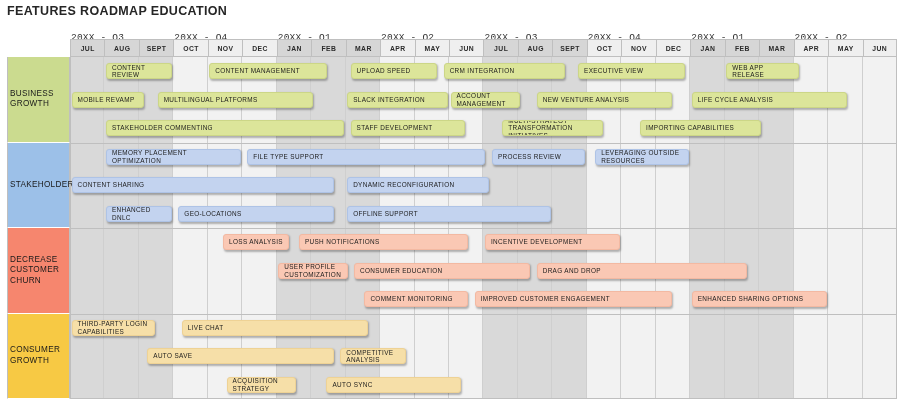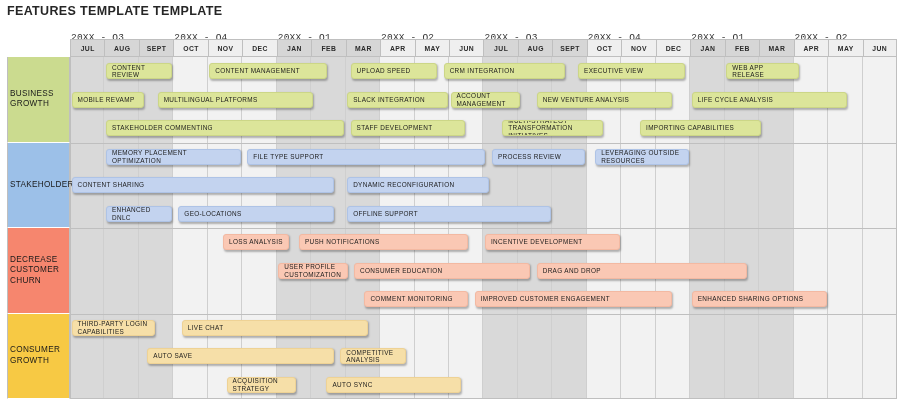--- a/index.html
+++ b/index.html
@@ -96,21 +96,21 @@
   .bar.blue  {background:#c3d3ef;border:1px solid #aec3e6;}
   .bar.salmon{background:#fac8b4;border:1px solid #f3b9a2;}
   .bar.yellow{background:#f6dfa8;border:1px solid #eed295;}
   .bar span{display:block;}
 </style>
 </head>
 <body>
 
 <div class="page">
 
-  <div class="title">FEATURES TEMPLATE TEMPLATE</div>
+  <div class="title">FEATURES ROADMAP EDUCATION</div>
 
   <div class="chart">
     <div class="qrow">
         <div class="qlabel" style="left: 64px;">20XX - Q3</div>
         <div class="qlabel" style="left: 167.374px;">20XX - Q4</div>
         <div class="qlabel" style="left: 270.748px;">20XX - Q1</div>
         <div class="qlabel" style="left: 374.122px;">20XX - Q2</div>
         <div class="qlabel" style="left: 477.496px;">20XX - Q3</div>
         <div class="qlabel" style="left: 580.87px;">20XX - Q4</div>
         <div class="qlabel" style="left: 684.244px;">20XX - Q1</div>

